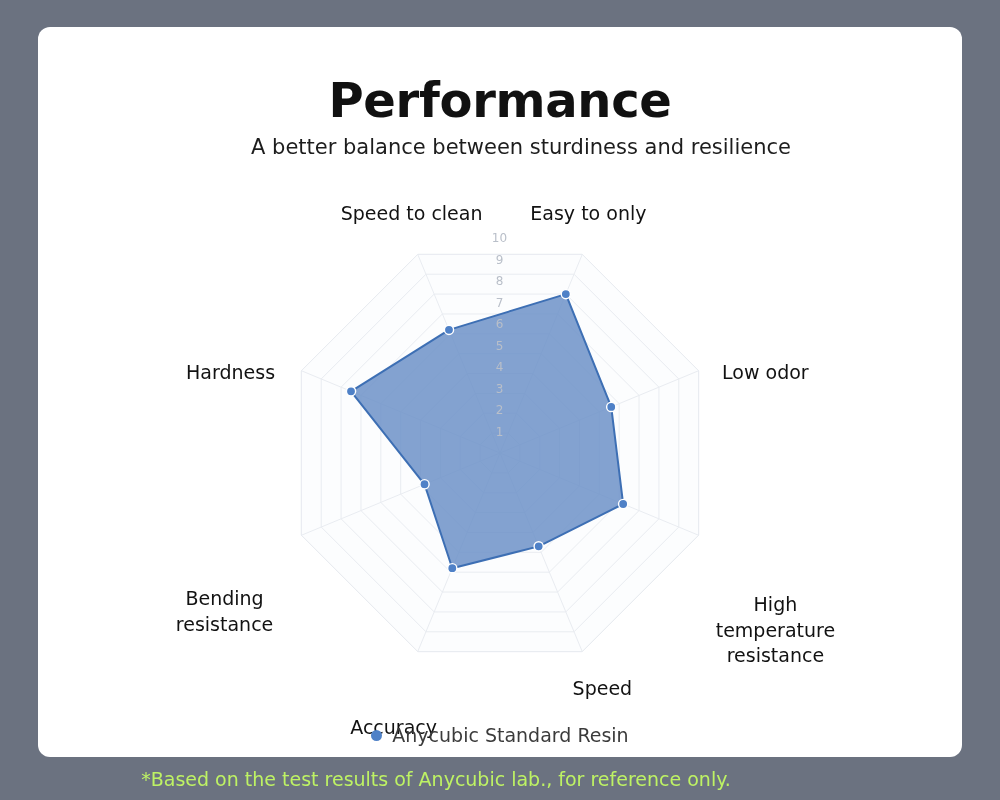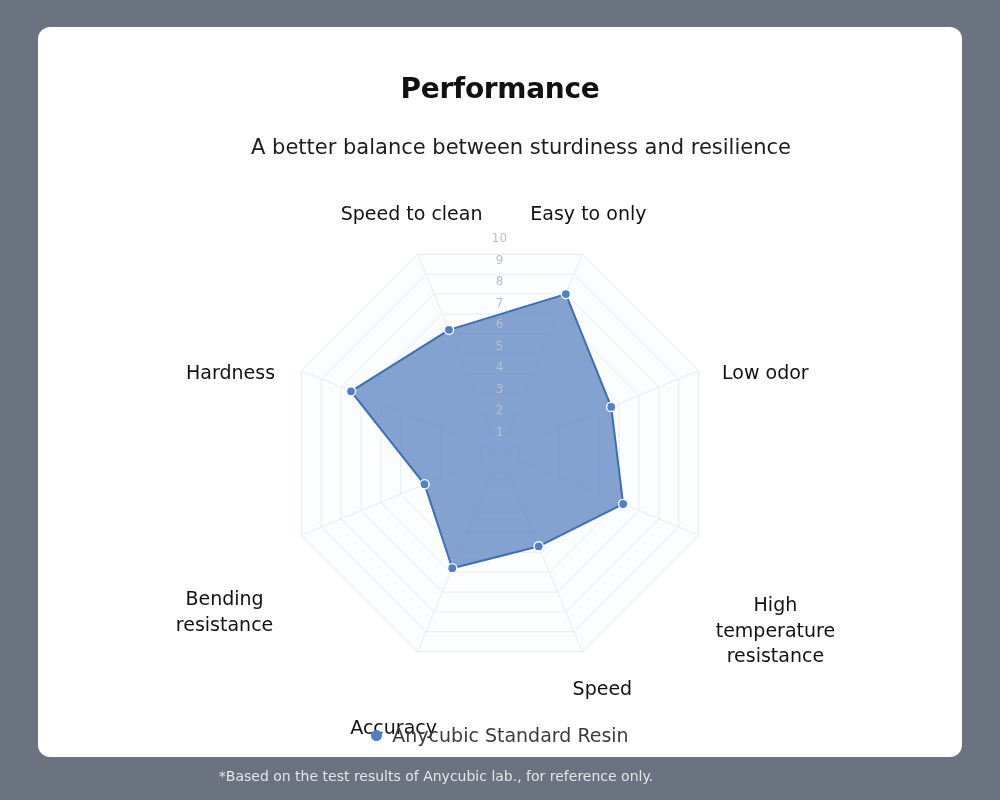--- a/index.html
+++ b/index.html
@@ -23,21 +23,21 @@
     position: absolute;
     left: 38px; top: 27px;
     width: 924px; height: 730px;
     background: #ffffff;
     border-radius: 12px;
   }
   #chart-title {
     position: absolute;
     left: 0; top: 45px; width: 924px;
     text-align: center;
-    font-size: 28px;
+    font-size: 48px;
     font-weight: 700;
     color: #111111;
     letter-spacing: -0.3px;
   }
   #chart-subtitle {
     position: absolute;
     left: 0; top: 108px; width: 924px;
     text-align: center;
     font-size: 21px;
     font-weight: 400;
@@ -76,22 +76,22 @@
     display: inline-block;
   }
   #legend-label {
     font-size: 19px;
     color: #3b3b3b;
   }
   #footnote {
     position: absolute;
     left: 0; top: 768px; width: 872px;
     text-align: center;
-    font-size: 14px;
-    color: #e5e5e5;
+    font-size: 19px;
+    color: #bef264;
   }
 </style>
 </head>
 <body>
 
 <div id="stage">
 
   <div id="card">
 
     <div id="chart-title">Performance</div>

